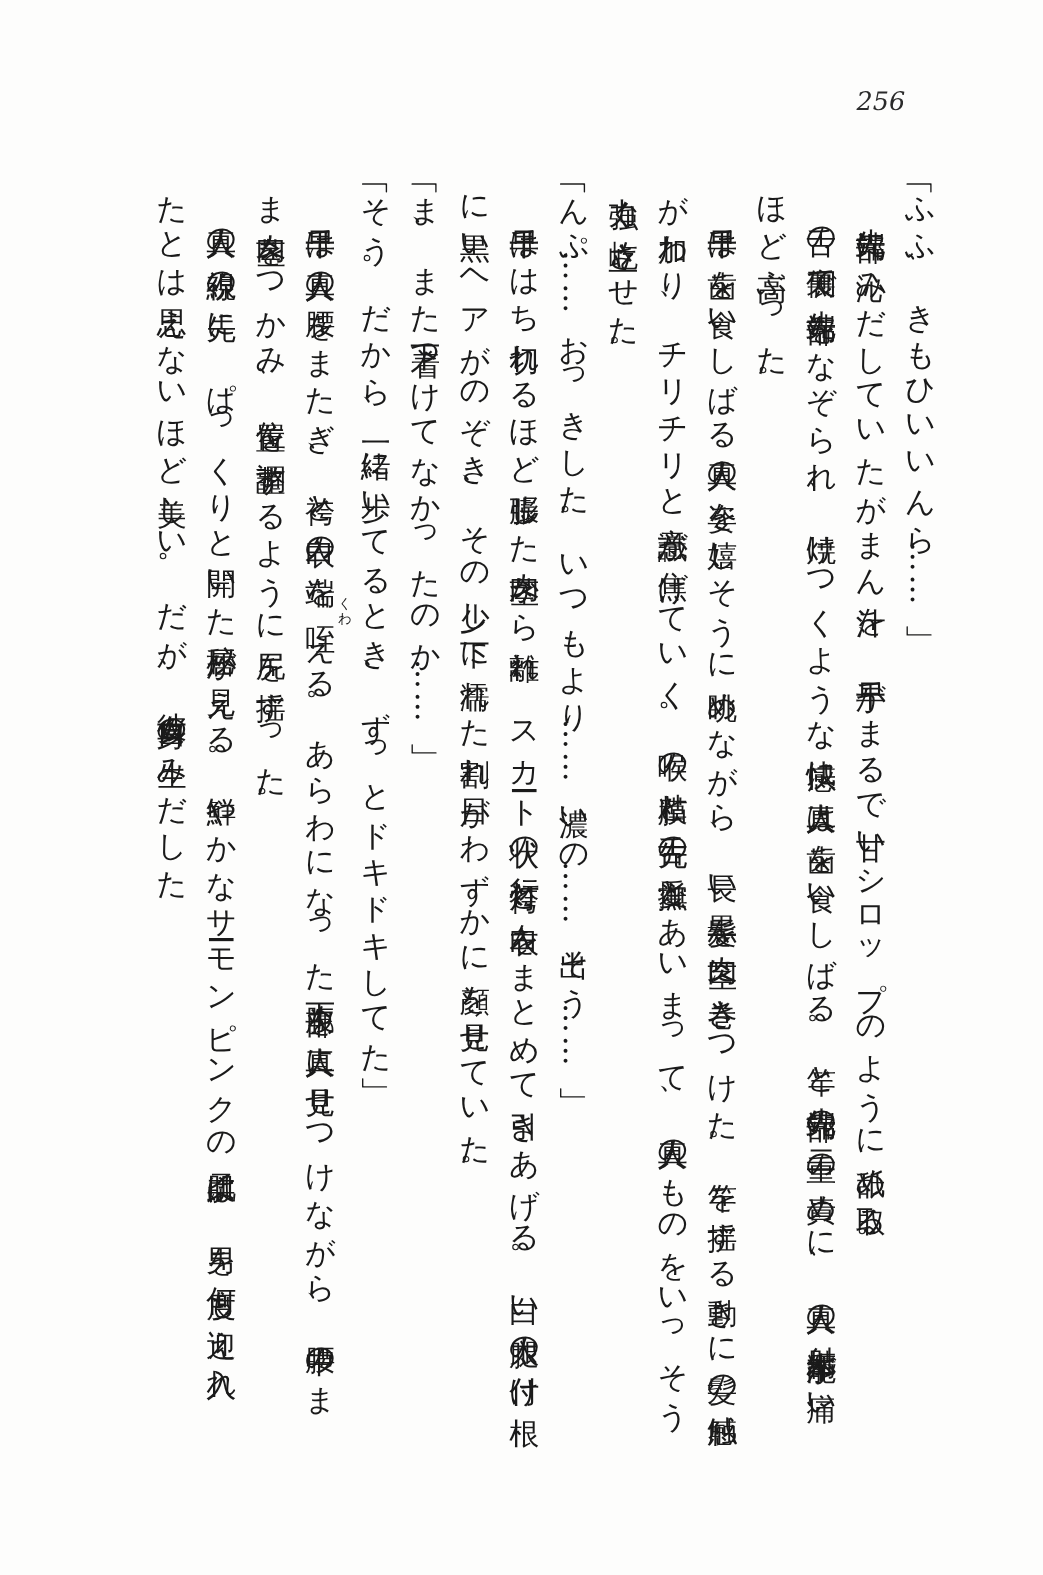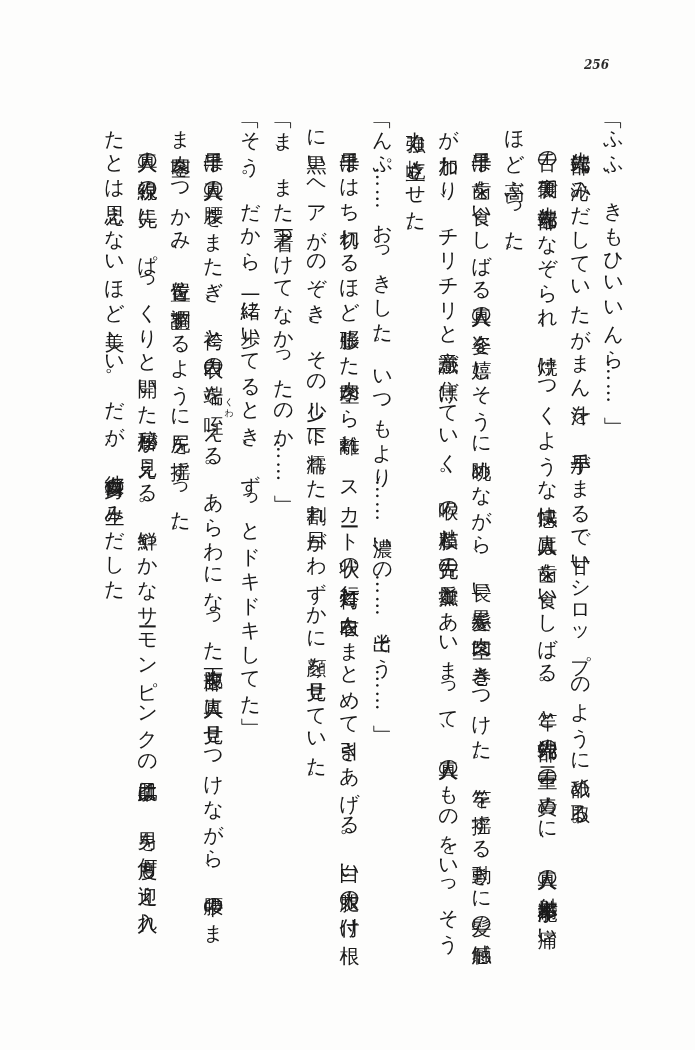--- a/index.html
+++ b/index.html
@@ -12,25 +12,24 @@
     width: 695px;
     height: 1050px;
     background: #fdfdfc;
     overflow: hidden;
     font-family: "DejaVu Serif", "Liberation Serif", serif;
     color: #1a1a1a;
   }
   .page-number {
     position: absolute;
     top: 58px;
-    left: 584px;
-    font-size: 12px;
+    left: 571px;
+    font-size: 17px;
     font-style: italic;
     color: #2b2b2b;
-    font-weight: bold;
   }
   .text-block {
     position: absolute;
     top: 116px;
     right: 65px;
     height: 830px;
     writing-mode: vertical-rl;
     text-orientation: mixed;
     font-size: 20px;
     line-height: 33px;

